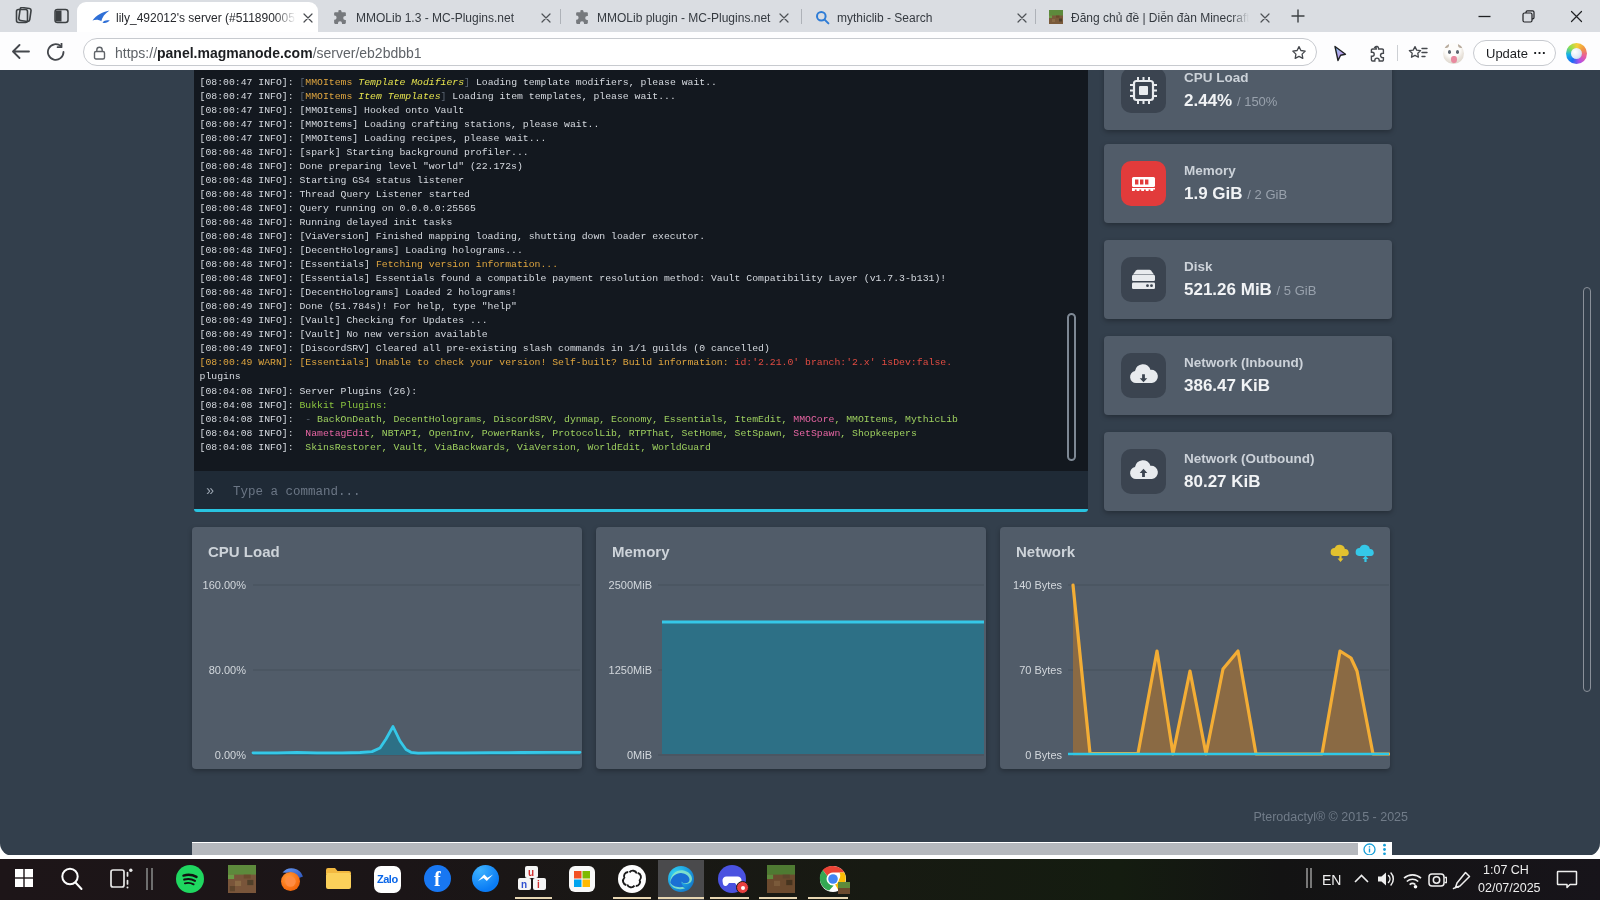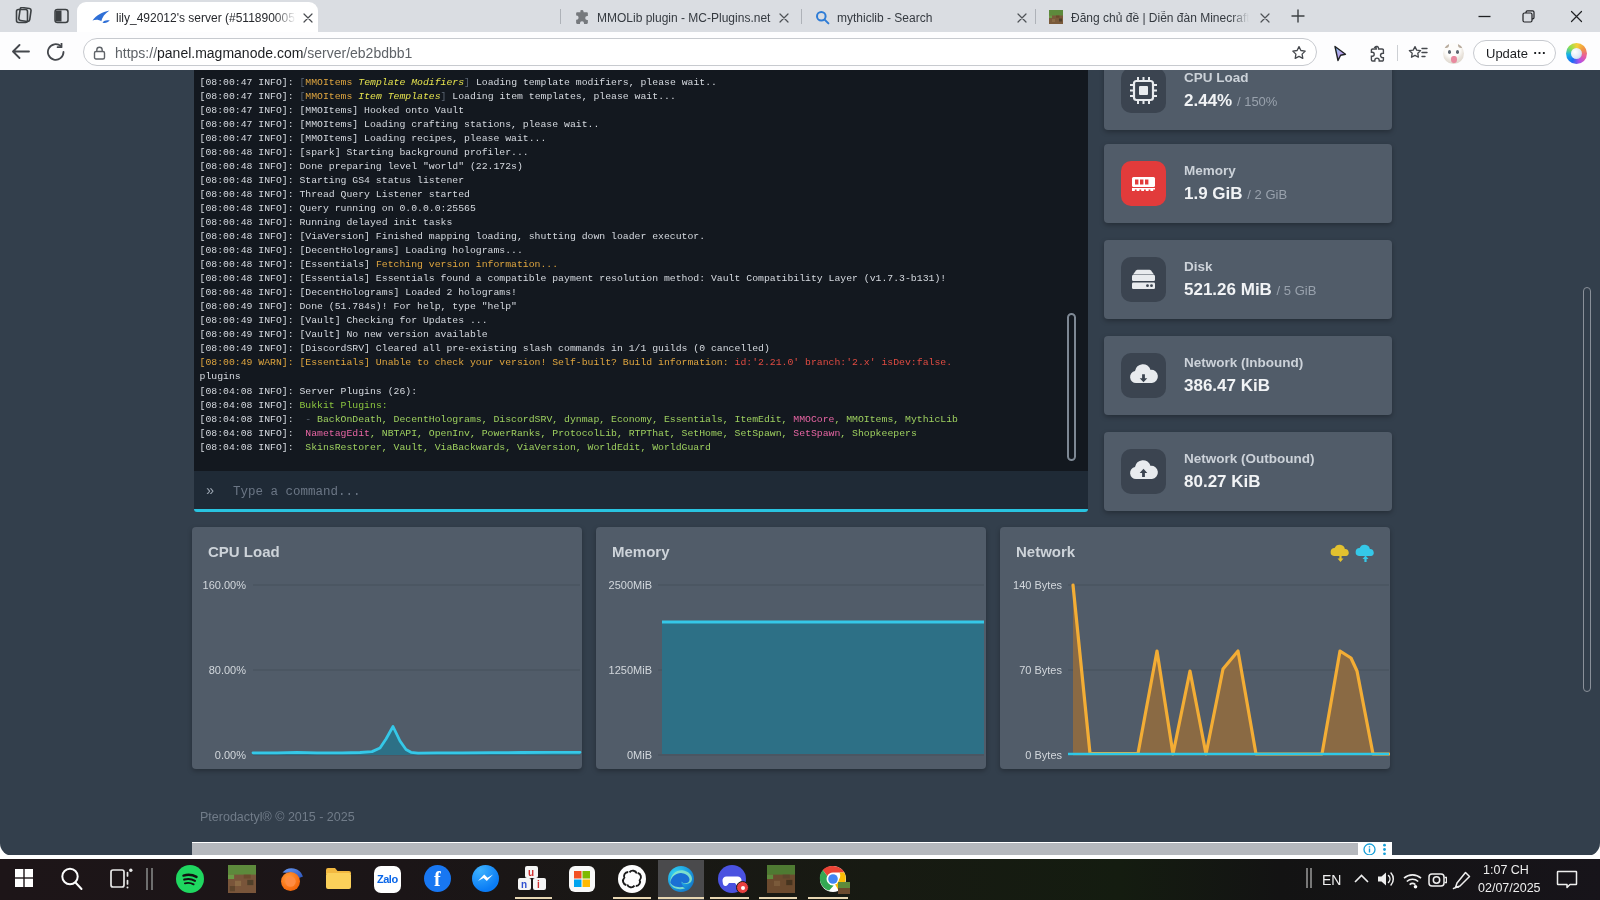--- a/index.html
+++ b/index.html
@@ -10,21 +10,21 @@
 
 #tabbar{position:absolute;left:0;top:0;width:1600px;height:32px;background:#dadde2}
 .tab{position:absolute;top:2px;height:30px;border-radius:9px 9px 0 0;overflow:hidden}
 .tab .ttl{position:absolute;top:9px;font-size:12px;color:#353a40;white-space:nowrap}
 .tabx{position:absolute;top:10px;width:12px;height:12px}
 .tabx svg{display:block}
 .sep{position:absolute;top:9px;width:1px;height:15px;background:#aeb2b8}
 #toolbar{position:absolute;left:0;top:32px;width:1600px;height:38px;background:#fdfdfe}
 #urlpill{position:absolute;left:83px;top:6px;width:1234px;height:28px;border:1px solid #c7cacf;border-radius:14px;background:#fff}
 #urltxt{position:absolute;left:31px;top:6px;font-size:14px;color:#5f6368;white-space:nowrap}
-#urltxt b{color:#1c1e21;font-weight:normal}
+#urltxt b{color:#1c1e21;font-weight:bold}
 
 #page{position:absolute;left:0;top:70px;width:1600px;height:786px;background:#333f4c;border-radius:0 0 13px 13px;overflow:hidden}
 #console{position:absolute;left:194px;top:0;width:894px;height:401px;background:#13181f;overflow:hidden}
 #log{position:absolute;left:5.5px;top:5.5px;font-family:Liberation Mono, monospace;font-size:9.8px;line-height:14.05px;white-space:pre;color:#d6dae0}
 #log .o{color:#dfa53f}
 #log .y{color:#e7e44e;font-style:italic}
 #log .d{color:#5c6673}
 #log .r{color:#e04b42}
 #log .g{color:#9ed05f}
 #log .p{color:#e765a3}
@@ -37,21 +37,21 @@
 .scard{position:absolute;left:1104px;width:288px;height:79px;background:#515c69;border-radius:4px;box-shadow:0 2px 5px rgba(0,0,0,.28)}
 .sic{position:absolute;left:17px;top:17px;width:45px;height:45px;border-radius:10px;background:#3b4450}
 .sic svg{position:absolute;left:0;top:0}
 .slbl{position:absolute;left:80px;top:19px;font-size:13.5px;font-weight:bold;color:#ccd2d9}
 .sval{position:absolute;left:80px;top:40px;font-size:17px;font-weight:bold;color:#f1f3f5}
 .sval span{font-size:13px;font-weight:normal;color:#99a2ad}
 
 .ccard{position:absolute;top:457px;width:390px;height:242px;background:#515c69;border-radius:4px;box-shadow:0 2px 5px rgba(0,0,0,.28)}
 .ctitle{position:absolute;left:16px;top:16px;font-size:15px;font-weight:bold;color:#cdd3d9}
 .ccard svg{position:absolute;left:0;top:0}
-#footer{position:absolute;left:200px;top:740px;width:1200px;text-align:left;font-size:12.5px;color:#717c89}
+#footer{position:absolute;left:208px;top:740px;width:1200px;text-align:right;font-size:12.5px;color:#717c89}
 
 #pscroll{position:absolute;left:1583px;top:217px;width:8px;height:405px;border:1.5px solid #8a9099;border-radius:5px}
 
 #adbar{position:absolute;left:192px;top:772px;width:1200px;height:14px;background:#fff}
 #adbar .gray{position:absolute;left:0;top:1px;width:1166px;height:12.5px;background:#b5b8bd}
 
 #wstrip{position:absolute;left:0;top:855px;width:1600px;height:4px;background:#fff}
 
 #taskbar{position:absolute;left:0;top:859px;width:1600px;height:41px;background:linear-gradient(90deg,#1d1518 0%,#1b1517 25%,#171a12 55%,#141c10 70%,#131313 80%,#17141a 100%)}
 .tic{position:absolute;top:6px}
@@ -75,20 +75,31 @@
       </svg>
   <div class="tab" style="left:77px;width:241px;background:#fff">
     <svg class="a" style="left:15px;top:8px" width="18" height="15" viewBox="0 0 18 15">
           <path d="M17.5 0.5 C10 2 4 5.5 0.5 10.5 C3.8 9.3 7 9.6 9.3 11.3 C10 7.5 12.8 3.5 17.5 0.5 Z" fill="#2f6fd6"></path>
           <path d="M10.5 12.5 C12.3 10.3 15 9.6 17.8 10.6 C15.5 13 12.6 13.8 10.5 12.5 Z" fill="#2f6fd6"></path>
         </svg>
     <div class="ttl" style="left:39px;width:180px;color:#27292d;-webkit-mask-image:linear-gradient(90deg,#000 88%,transparent);mask-image:linear-gradient(90deg,#000 88%,transparent)">lily_492012's server (#5118900057</div>
     <div class="tabx" style="left:225px">
           <svg width="12" height="12" viewBox="0 0 12 12">
             <path d="M2 2L10 10M10 2L2 10" stroke="#494c50" stroke-width="1.2" stroke-linecap="round"></path>
+          </svg>
+        </div>
+  </div>
+  <div class="tab" style="left:320px;width:238px">
+    <svg class="a" style="left:12px;top:7px" width="16" height="16" viewBox="0 0 15 15">
+          <path d="M6 1.5a1.7 1.7 0 0 1 3 1.1V3h3a1 1 0 0 1 1 1v2.6h-.6a1.9 1.9 0 0 0 0 3.8h.6V13a1 1 0 0 1-1 1H9.4v-.6a1.9 1.9 0 0 0-3.8 0v.6H3a1 1 0 0 1-1-1v-3h.4a1.9 1.9 0 0 0 0-3.8H2V4a1 1 0 0 1 1-1h3v-.4c0-.4-.2-.7 0-1.1z" fill="#76797d"></path>
+        </svg>
+    <div class="ttl" style="left:36px">MMOLib 1.3 - MC-Plugins.net</div>
+    <div class="tabx" style="left:220px">
+          <svg width="12" height="12" viewBox="0 0 12 12">
+            <path d="M2 2L10 10M10 2L2 10" stroke="#4e5256" stroke-width="1.2" stroke-linecap="round"></path>
           </svg>
         </div>
   </div>
   <div class="sep" style="left:560px"></div>
   <div class="tab" style="left:562px;width:266px">
     <svg class="a" style="left:12px;top:7px" width="16" height="16" viewBox="0 0 15 15">
           <path d="M6 1.5a1.7 1.7 0 0 1 3 1.1V3h3a1 1 0 0 1 1 1v2.6h-.6a1.9 1.9 0 0 0 0 3.8h.6V13a1 1 0 0 1-1 1H9.4v-.6a1.9 1.9 0 0 0-3.8 0v.6H3a1 1 0 0 1-1-1v-3h.4a1.9 1.9 0 0 0 0-3.8H2V4a1 1 0 0 1 1-1h3v-.4c0-.4-.2-.7 0-1.1z" fill="#76797d"></path>
         </svg>
     <div class="ttl" style="left:35px">MMOLib plugin - MC-Plugins.net</div>
     <div class="tabx" style="left:216px">

